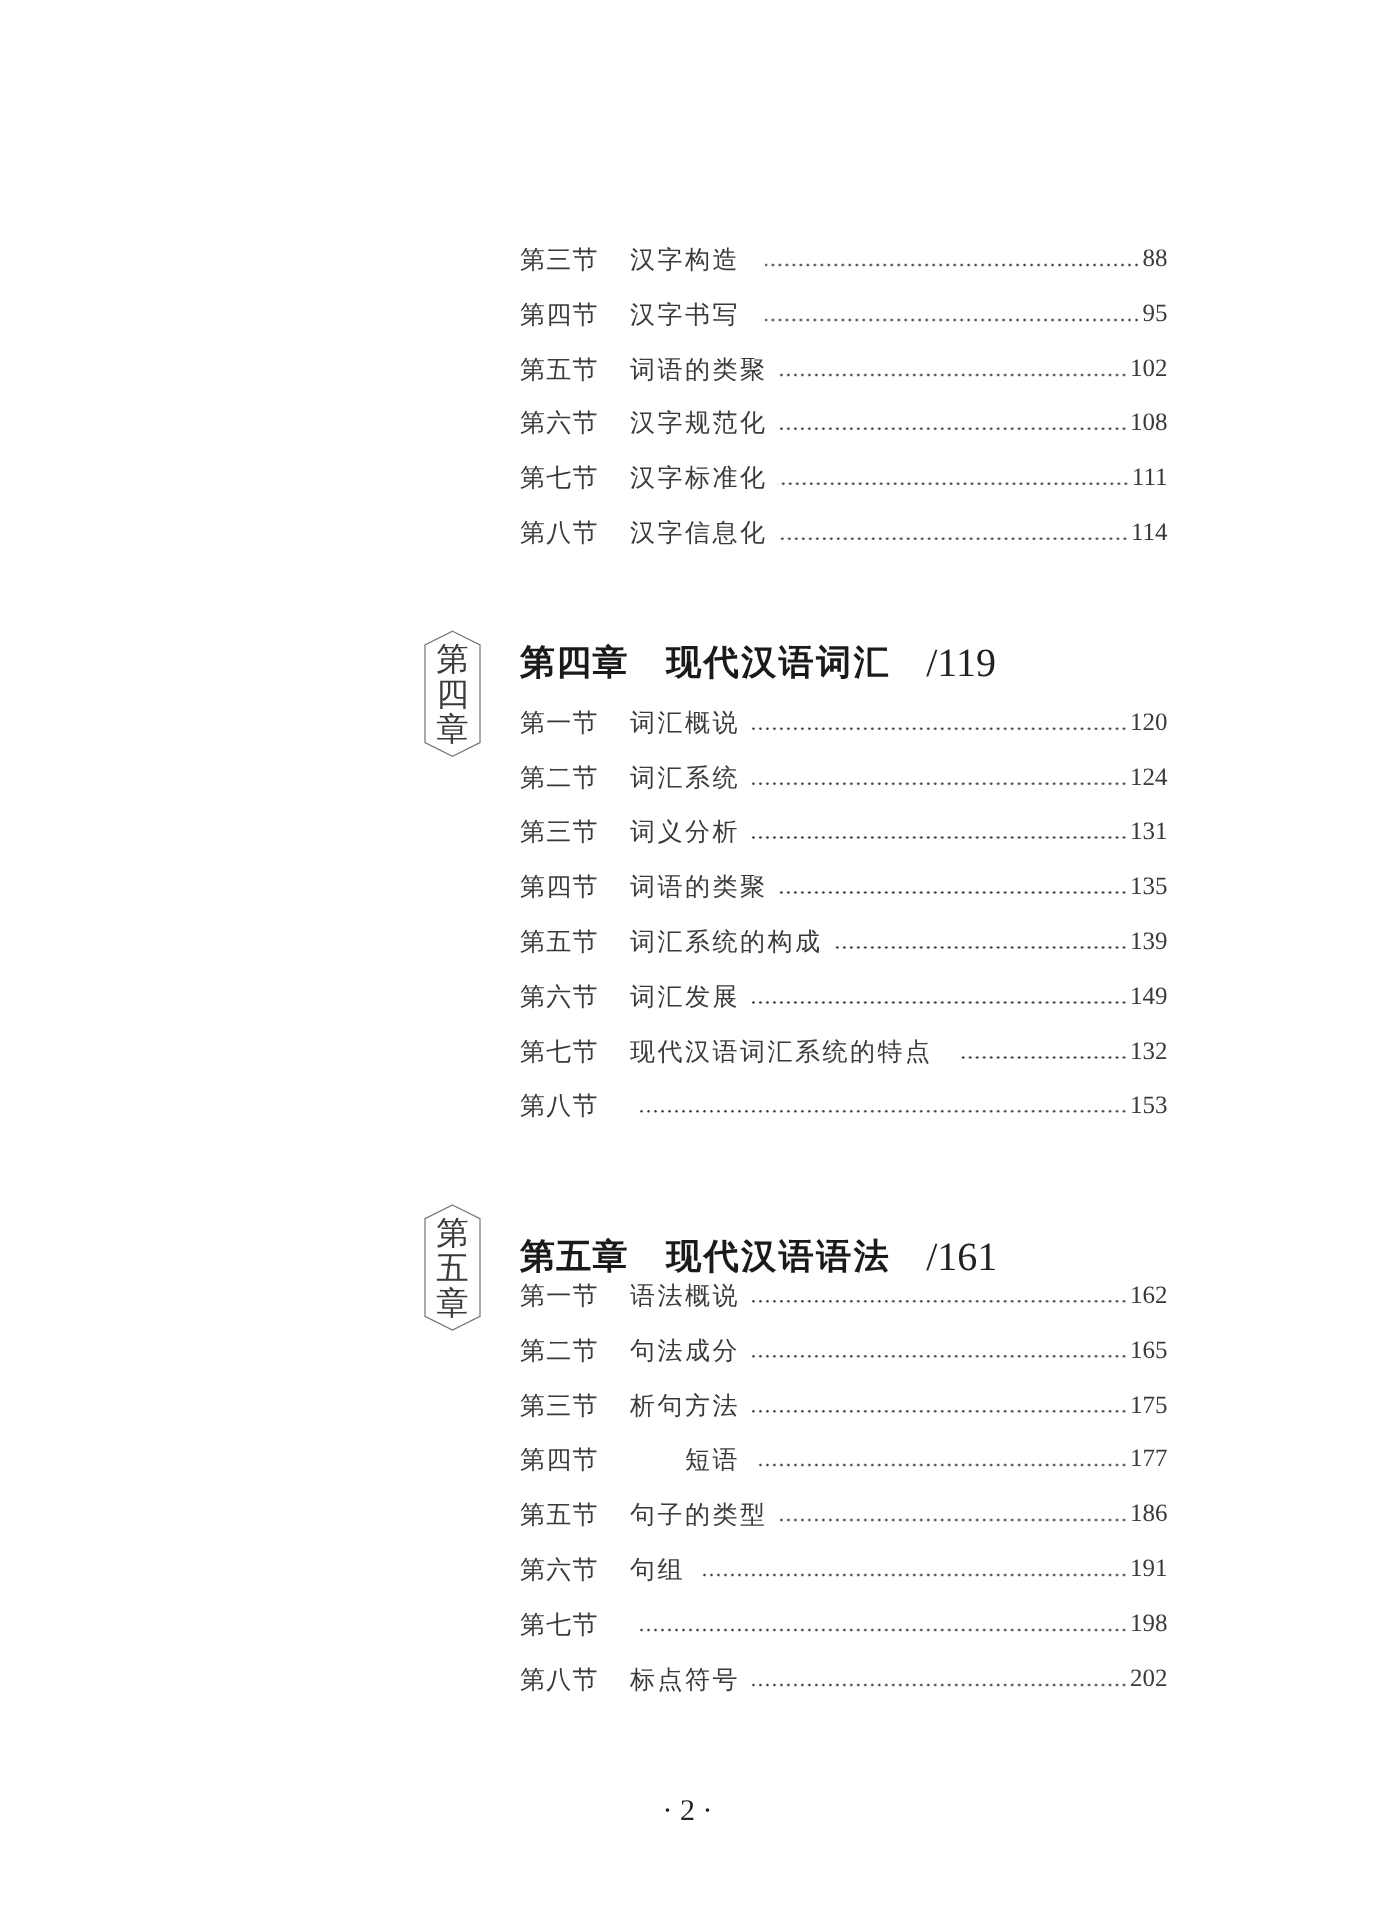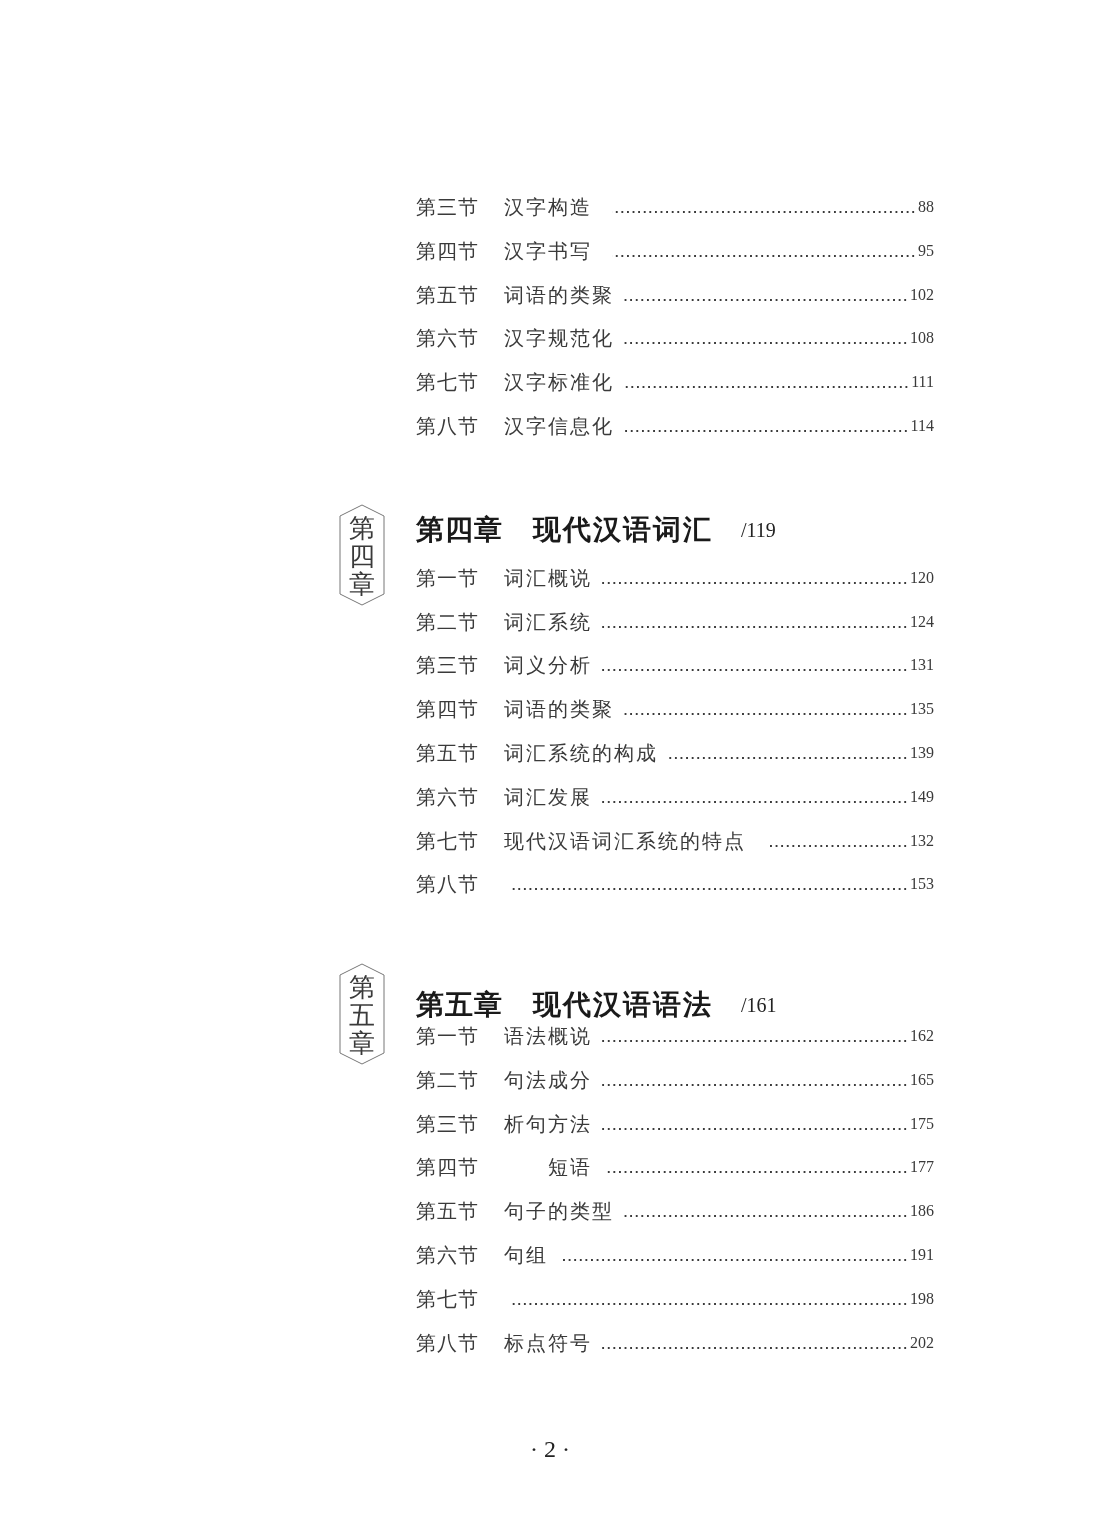--- a/index.html
+++ b/index.html
@@ -8,26 +8,26 @@
   .block { position: absolute; left: 416px; width: 518px; }
   .row { position: absolute; left: 0; width: 518px; height: 30px; display: flex; align-items: center;
          font-size: 20px; line-height: 30px; }
   .sec-num { width: 88px; flex: 0 0 88px; letter-spacing: 1px; }
   .sec-title { flex: 0 0 auto; letter-spacing: 2px; white-space: nowrap; }
   .leader { flex: 1 1 auto; overflow: hidden; white-space: nowrap; margin: 0 2px 0 8px;
             height: 30px; position: relative; }
   .leader::before { content: ""; position: absolute; left: 0; right: 0; top: 19px; height: 2px;
             background-image: radial-gradient(circle, #3a3a3a 0.9px, transparent 1.1px);
             background-size: 5.6px 2px; background-repeat: repeat-x; background-position: right center; }
-  .page { flex: 0 0 auto; font-family: "Liberation Serif", "DejaVu Serif", serif; font-size: 16px; }
+  .page { flex: 0 0 auto; font-family: "Liberation Serif", "DejaVu Serif", serif; font-size: 20px; }
   .chapter-title { position: absolute; left: 0; height: 40px; display: flex; align-items: center;
             font-size: 28px; font-weight: bold; color: #1a1a1a; white-space: nowrap; }
   .chapter-title .ct-label { letter-spacing: 1px; }
   .chapter-title .ct-name { margin-left: 30px; letter-spacing: 2px; }
-  .chapter-title .ct-page { margin-left: 28px; font-weight: normal; font-family: "Liberation Serif", serif; font-size: 20px; color: #222; }
+  .chapter-title .ct-page { margin-left: 28px; font-weight: normal; font-family: "Liberation Serif", serif; font-size: 32px; color: #222; }
   .badge { position: absolute; left: 338px; width: 48px; height: 102px; }
   .badge svg { position: absolute; left: 0; top: 0; }
   .badge .badge-text { position: absolute; left: 0; top: 10px; width: 48px; text-align: center;
             font-size: 26px; line-height: 28px; color: #3a3a3a; }
   .footer { position: absolute; top: 1436px; left: 0; width: 1100px; text-align: center;
             font-family: "Liberation Serif", serif; font-size: 24px; color: #222; }
 </style>
 </head>
 <body>
 

